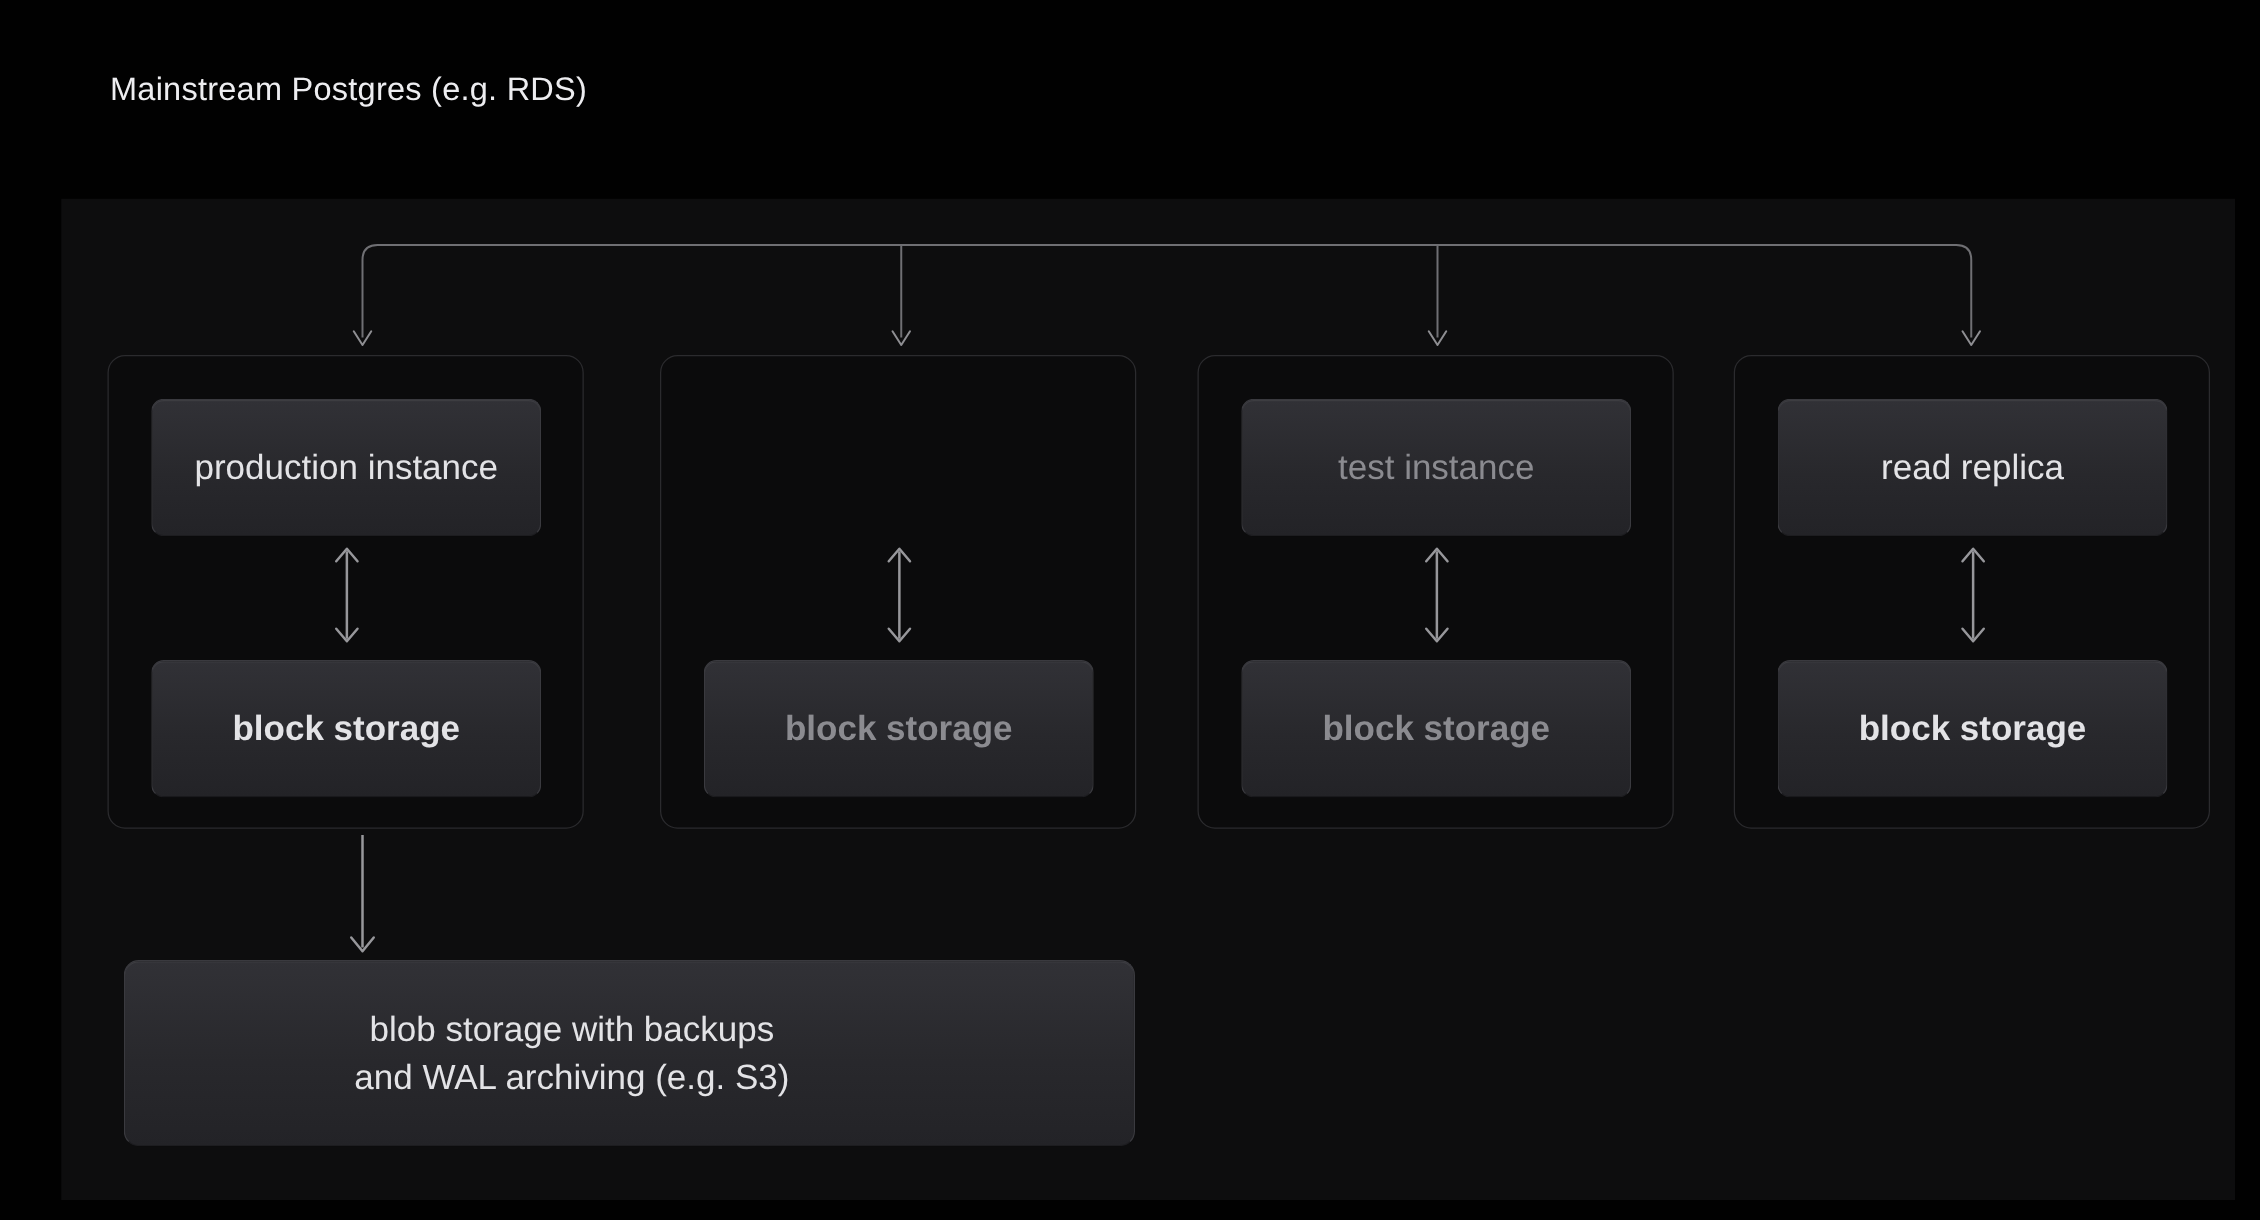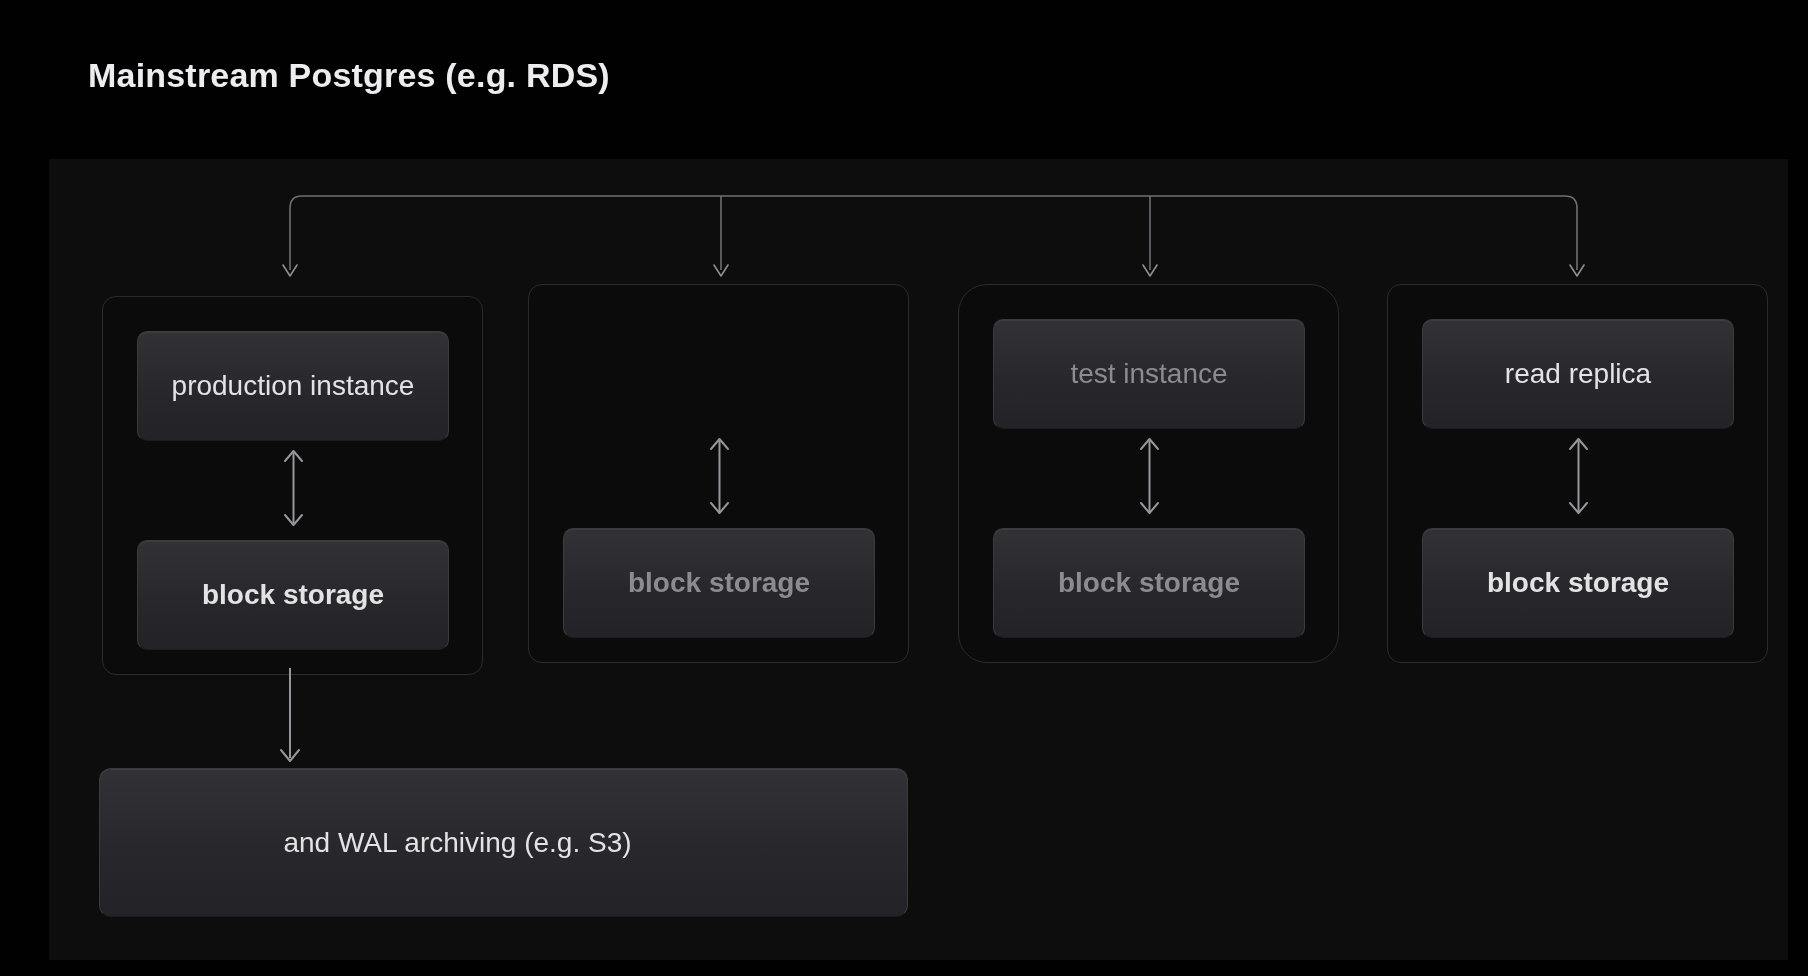--- a/index.html
+++ b/index.html
@@ -6,22 +6,22 @@
   html, body { width: 1808px; height: 976px; overflow: hidden; }
   body {
     background: #010101;
     font-family: "Liberation Sans", "DejaVu Sans", sans-serif;
     position: relative;
   }
   .page-title {
     position: absolute;
     left: 88px;
     top: 56px;
-    font-size: 34px;
-    font-weight: 700;
+    font-size: 26px;
+    font-weight: 400;
     letter-spacing: 0.2px;
     color: #ededf0;
   }
   .panel {
     position: absolute;
     left: 49px;
     top: 159px;
     width: 1739px;
     height: 801px;
     background: #0d0d0e;
@@ -36,23 +36,23 @@
   }
   .group {
     position: absolute;
     top: 284px;
     width: 381px;
     height: 379px;
     border: 1.5px solid #2b2b2e;
     border-radius: 14px;
     background: #0b0b0c;
   }
-  .group.g1 { left: 102px; margin-top: 12px; }
+  .group.g1 { left: 86px; }
   .group.g2 { left: 528px; }
-  .group.g3 { left: 958px; border-radius: 29px; }
+  .group.g3 { left: 958px; }
   .group.g4 { left: 1387px; }
   .node-box {
     position: absolute;
     left: 34px;
     width: 312px;
     height: 110px;
     border-radius: 10px;
     background: linear-gradient(180deg, #313136 0%, #28282c 55%, #232327 100%);
     border: 1px solid #3a3a3f;
     border-bottom-color: #1d1d20;
@@ -166,14 +166,15 @@
     <span class="bright">block storage</span>
   </div>
 </div>
 
 <svg class="feed-arrow" width="32" height="99" viewBox="0 0 32 99" fill="none">
   <path d="M16,2 L16,92" stroke="#97979b" stroke-width="2"></path>
   <path d="M7,84 L16,95 L25,84" stroke="#97979b" stroke-width="2" stroke-linecap="round" stroke-linejoin="round"></path>
 </svg>
 
 <div class="blob-box bright">
+  <div>blob storage with backups</div>
   <div>and WAL archiving (e.g. S3)</div>
 </div>
 
 </body></html>

